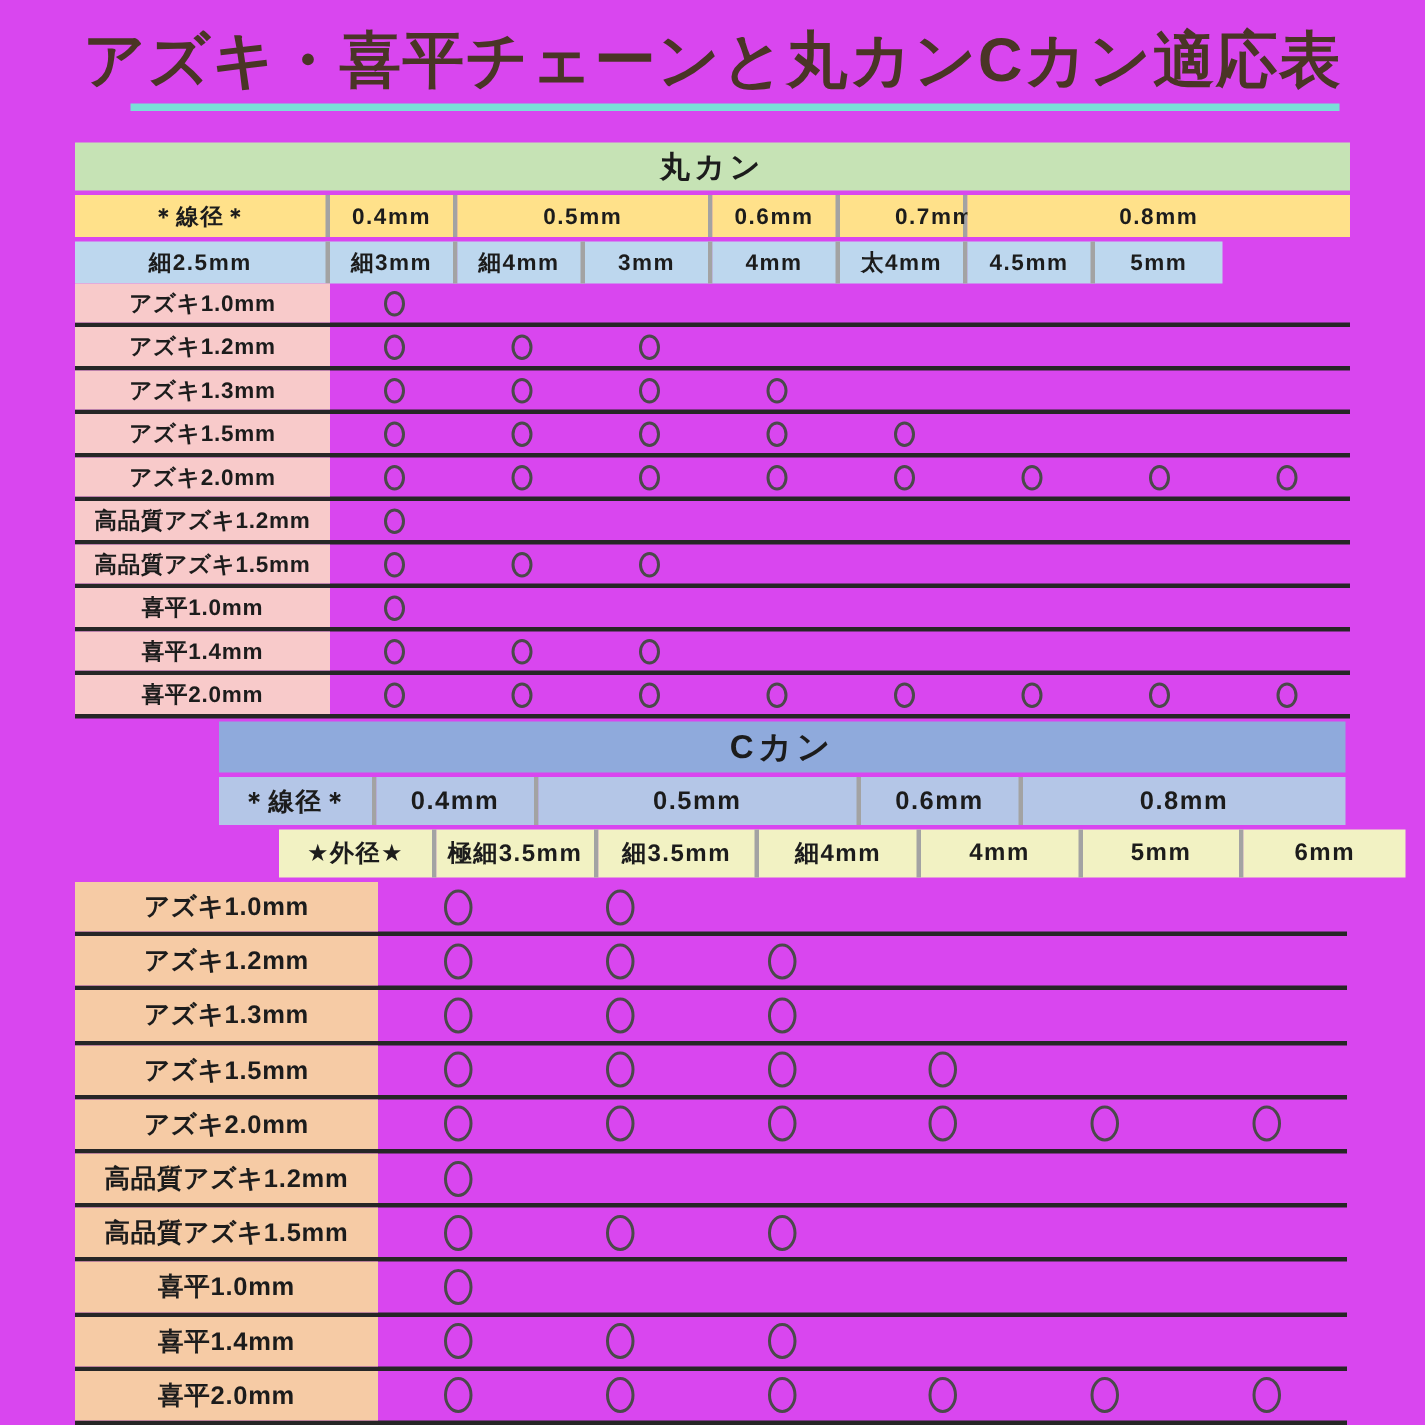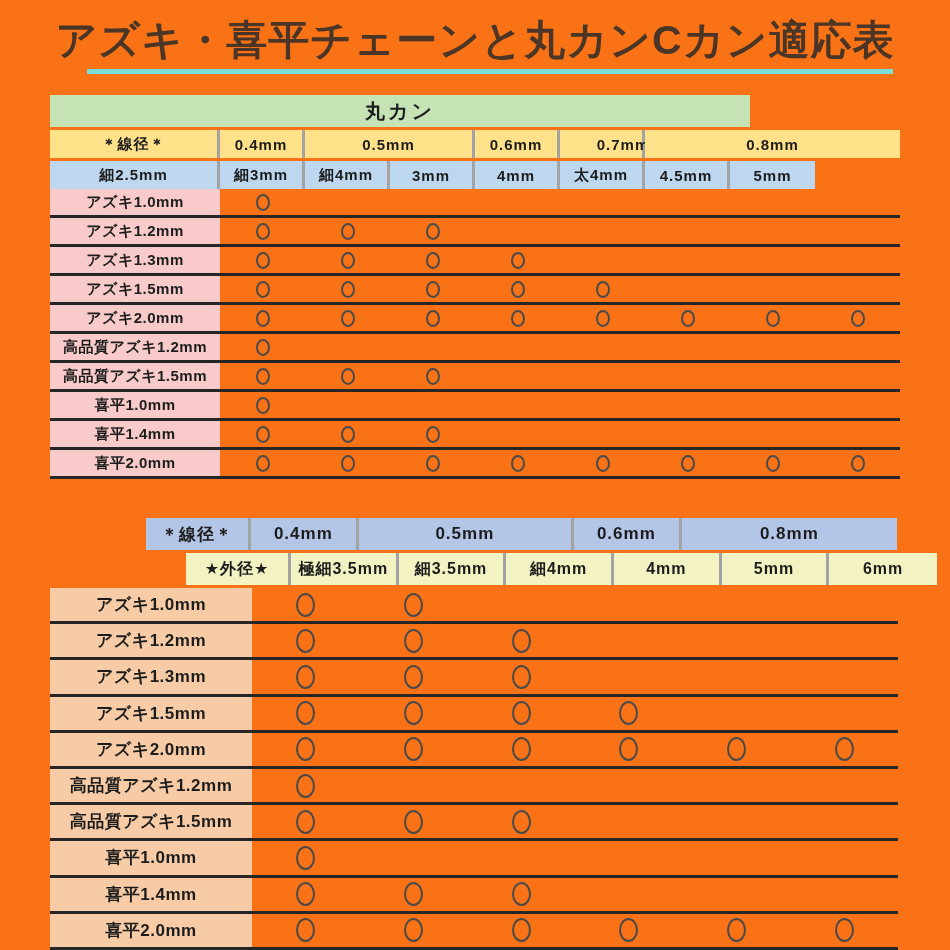--- a/index.html
+++ b/index.html
@@ -1,30 +1,30 @@
 <!DOCTYPE html>
 <html><head>
 <meta charset="utf-8">
 <style>
   html,body{margin:0;padding:0;background:#ffffff;}
   .page{
-    position:relative;width:950px;height:950px;background:#f97316;overflow:hidden;
+    position:relative;width:950px;height:950px;background:#d946ef;overflow:hidden;
     font-family:"Liberation Sans","DejaVu Sans",sans-serif;font-weight:bold;
     color:var(--text,#1c1c1c);
   }
   .title{
     position:absolute;left:0;top:16px;width:100%;margin:0;text-align:center;
     font-size:41px;line-height:1.2;color:var(--title-text,#4a3526);letter-spacing:1px;
   }
   .underline{
     position:absolute;left:87px;top:69px;width:806px;height:5px;
     background:var(--title-underline,#7adfd8);
   }
   .band{position:absolute;display:flex;align-items:center;justify-content:center;letter-spacing:3px;}
-  #t1-head{left:50px;top:95px;width:700px;height:32px;background:var(--mk-head,#c6e3b5);font-size:20px;}
+  #t1-head{left:50px;top:95px;width:850px;height:32px;background:var(--mk-head,#c6e3b5);font-size:20px;}
   #t2-head{left:146px;top:481px;width:751px;height:34px;background:var(--ck-head,#8faadc);font-size:22px;}
   .hrow{position:absolute;display:grid;}
   #t1-wire{left:50px;top:130px;width:850px;height:28px;grid-template-columns:170px repeat(8,85px);}
   #t1-outer{left:50px;top:161px;width:850px;height:28px;grid-template-columns:170px repeat(8,85px);}
   #t2-wire{left:146px;top:518px;width:751px;height:32px;grid-template-columns:105px repeat(6,1fr);}
   #t2-outer{left:146px;top:553px;width:751px;height:32px;grid-template-columns:105px repeat(6,1fr);padding-left:40px;}
   .hcell{
     display:flex;align-items:center;justify-content:center;box-sizing:border-box;
     border-right:3px solid #a3a3a3;letter-spacing:1px;white-space:nowrap;
   }
@@ -253,20 +253,21 @@
         </div>
         <div class="cell">
           <span class="mark"></span>
         </div>
         <div class="cell">
           <span class="mark"></span>
         </div>
       </div>
     </div>
 
+  <div class="band" id="t2-head">Cカン</div>
   <div class="hrow" id="t2-wire">
     <div class="hcell">＊線径＊</div>
   <div class="hcell" style="grid-column: span 1;">0.4mm</div>
       <div class="hcell" style="grid-column: span 2;">0.5mm</div>
       <div class="hcell" style="grid-column: span 1;">0.6mm</div>
       <div class="hcell" style="grid-column: span 2;">0.8mm</div>
     </div>
   <div class="hrow" id="t2-outer">
     <div class="hcell">★外径★</div>
   <div class="hcell">極細3.5mm</div>

